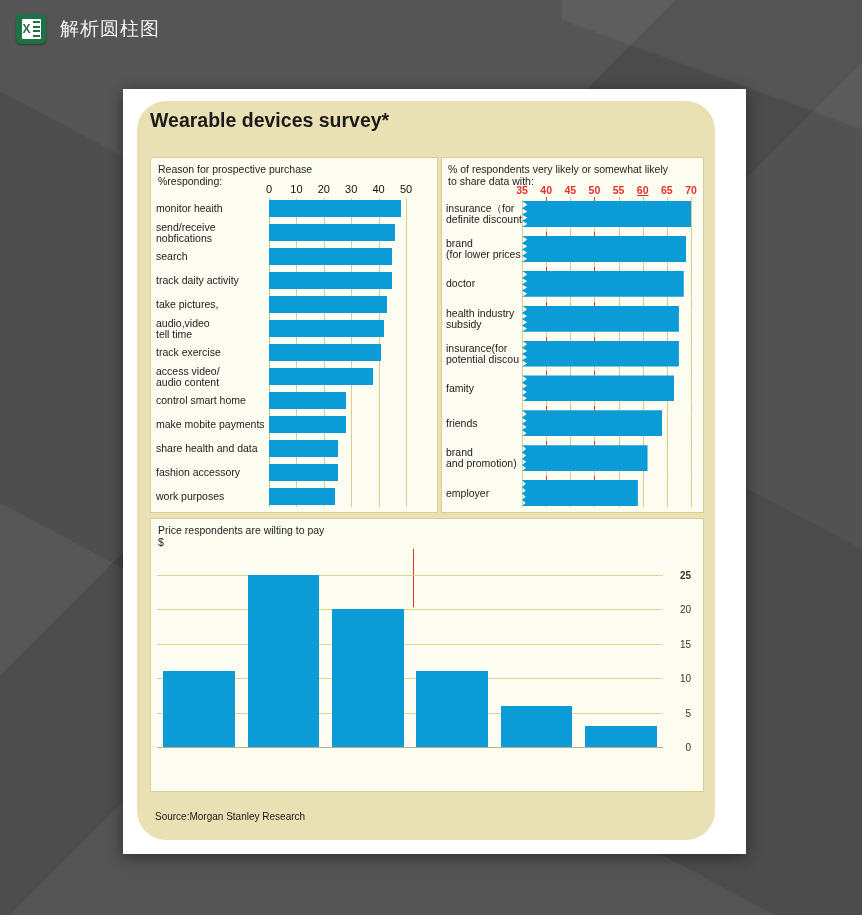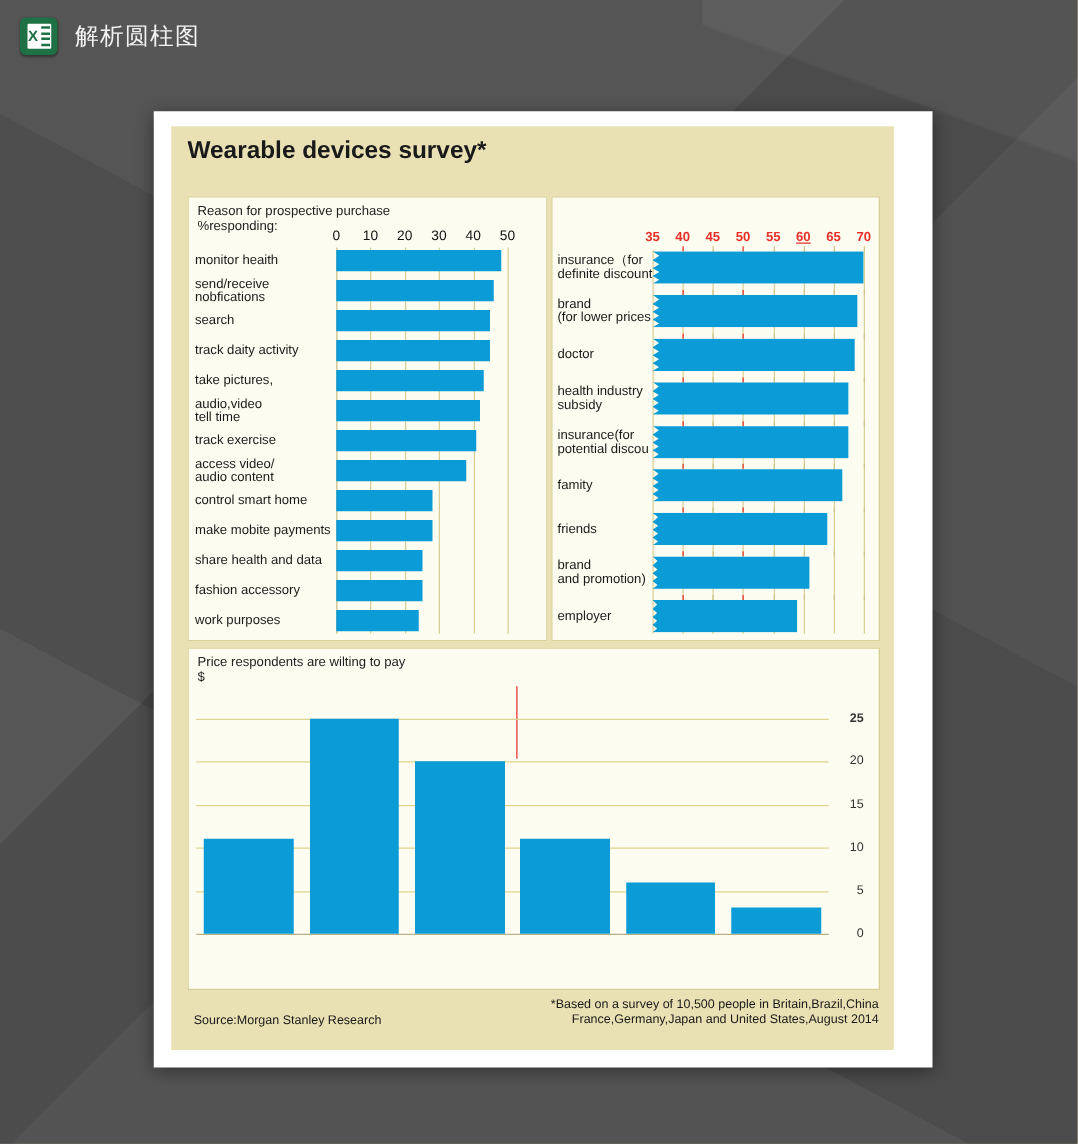--- a/index.html
+++ b/index.html
@@ -25,21 +25,21 @@
     display:flex;align-items:center;justify-content:center;position:relative;box-shadow:0 1px 2px rgba(0,0,0,.4);}
   .xl-icon .sheet{width:19px;height:20px;background:#fff;border-radius:1px;display:flex;}
   .xl-icon .x{color:#1e7145;font-weight:bold;font-size:12px;line-height:20px;width:10px;text-align:center;}
   .xl-icon .cols{flex:1;display:flex;flex-direction:column;justify-content:space-between;padding:2px 1px;}
   .xl-icon .cols i{display:block;height:2px;background:#1e7145;}
   .app-title{margin-left:14px;color:#f2f2f2;font-size:19px;letter-spacing:1px;}
 
   
   .doc-shadow{position:absolute;left:123px;top:89px;width:623px;height:765px;background:#ffffff;
     box-shadow:0 3px 14px rgba(0,0,0,.45);}
-  .poster{position:absolute;left:137px;top:101px;width:578px;height:739px;background:#e9e1b4;}
+  .poster{position:absolute;left:137px;top:101px;width:578px;height:739px;background:#e9e1b4;border-radius:29px;}
 
   .poster-title{position:absolute;left:13px;top:8px;font-size:19.5px;font-weight:bold;color:#1a1a1a;}
 
   
   .panel{position:absolute;background:#fdfcf0;border:1px solid #d9cf96;}
 
   .panel-head{font-size:10.5px;color:#222;line-height:12px;}
   .panel-head .sub{display:block;}
 
   
@@ -256,20 +256,24 @@
             <div class="bar" style="width: 50%;"></div>
           </div>
           <div class="lp-row">
             <div class="bar" style="width: 48%;"></div>
           </div>
         </div>
     </div>
   </div>
 
   <div class="panel" id="panel-right">
+    <div class="panel-head">
+      <span>% of respondents very likely or somewhat likely</span>
+      <span class="sub">to share data with:</span>
+    </div>
     <div class="rp-axis" id="rp-axis">
         <span style="left: 0%;">35</span>
         <span style="left: 14.2857%;">40</span>
         <span style="left: 28.5714%;">45</span>
         <span style="left: 42.8571%;">50</span>
         <span style="left: 57.1429%;">55</span>
         <span style="left: 71.4286%; text-decoration: underline;">60</span>
         <span style="left: 85.7143%;">65</span>
         <span style="left: 100%;">70</span>
       </div>
@@ -471,18 +475,14 @@
         <span style="top: 100%;">0</span>
         <span style="top: 81.4815%;">5</span>
         <span style="top: 62.963%;">10</span>
         <span style="top: 44.4444%;">15</span>
         <span style="top: 25.9259%;">20</span>
         <span style="top: 7.40741%; font-weight: bold;">25</span>
       </div>
   </div>
 
   <div class="source">Source:Morgan Stanley Research</div>
-  <div class="footnote">
-    <div>*Based on a survey of 10,500 people in Britain,Brazil,China</div>
-    <div>France,Germany,Japan and United States,August 2014</div>
-  </div>
 
 </div>
 
 </body></html>

